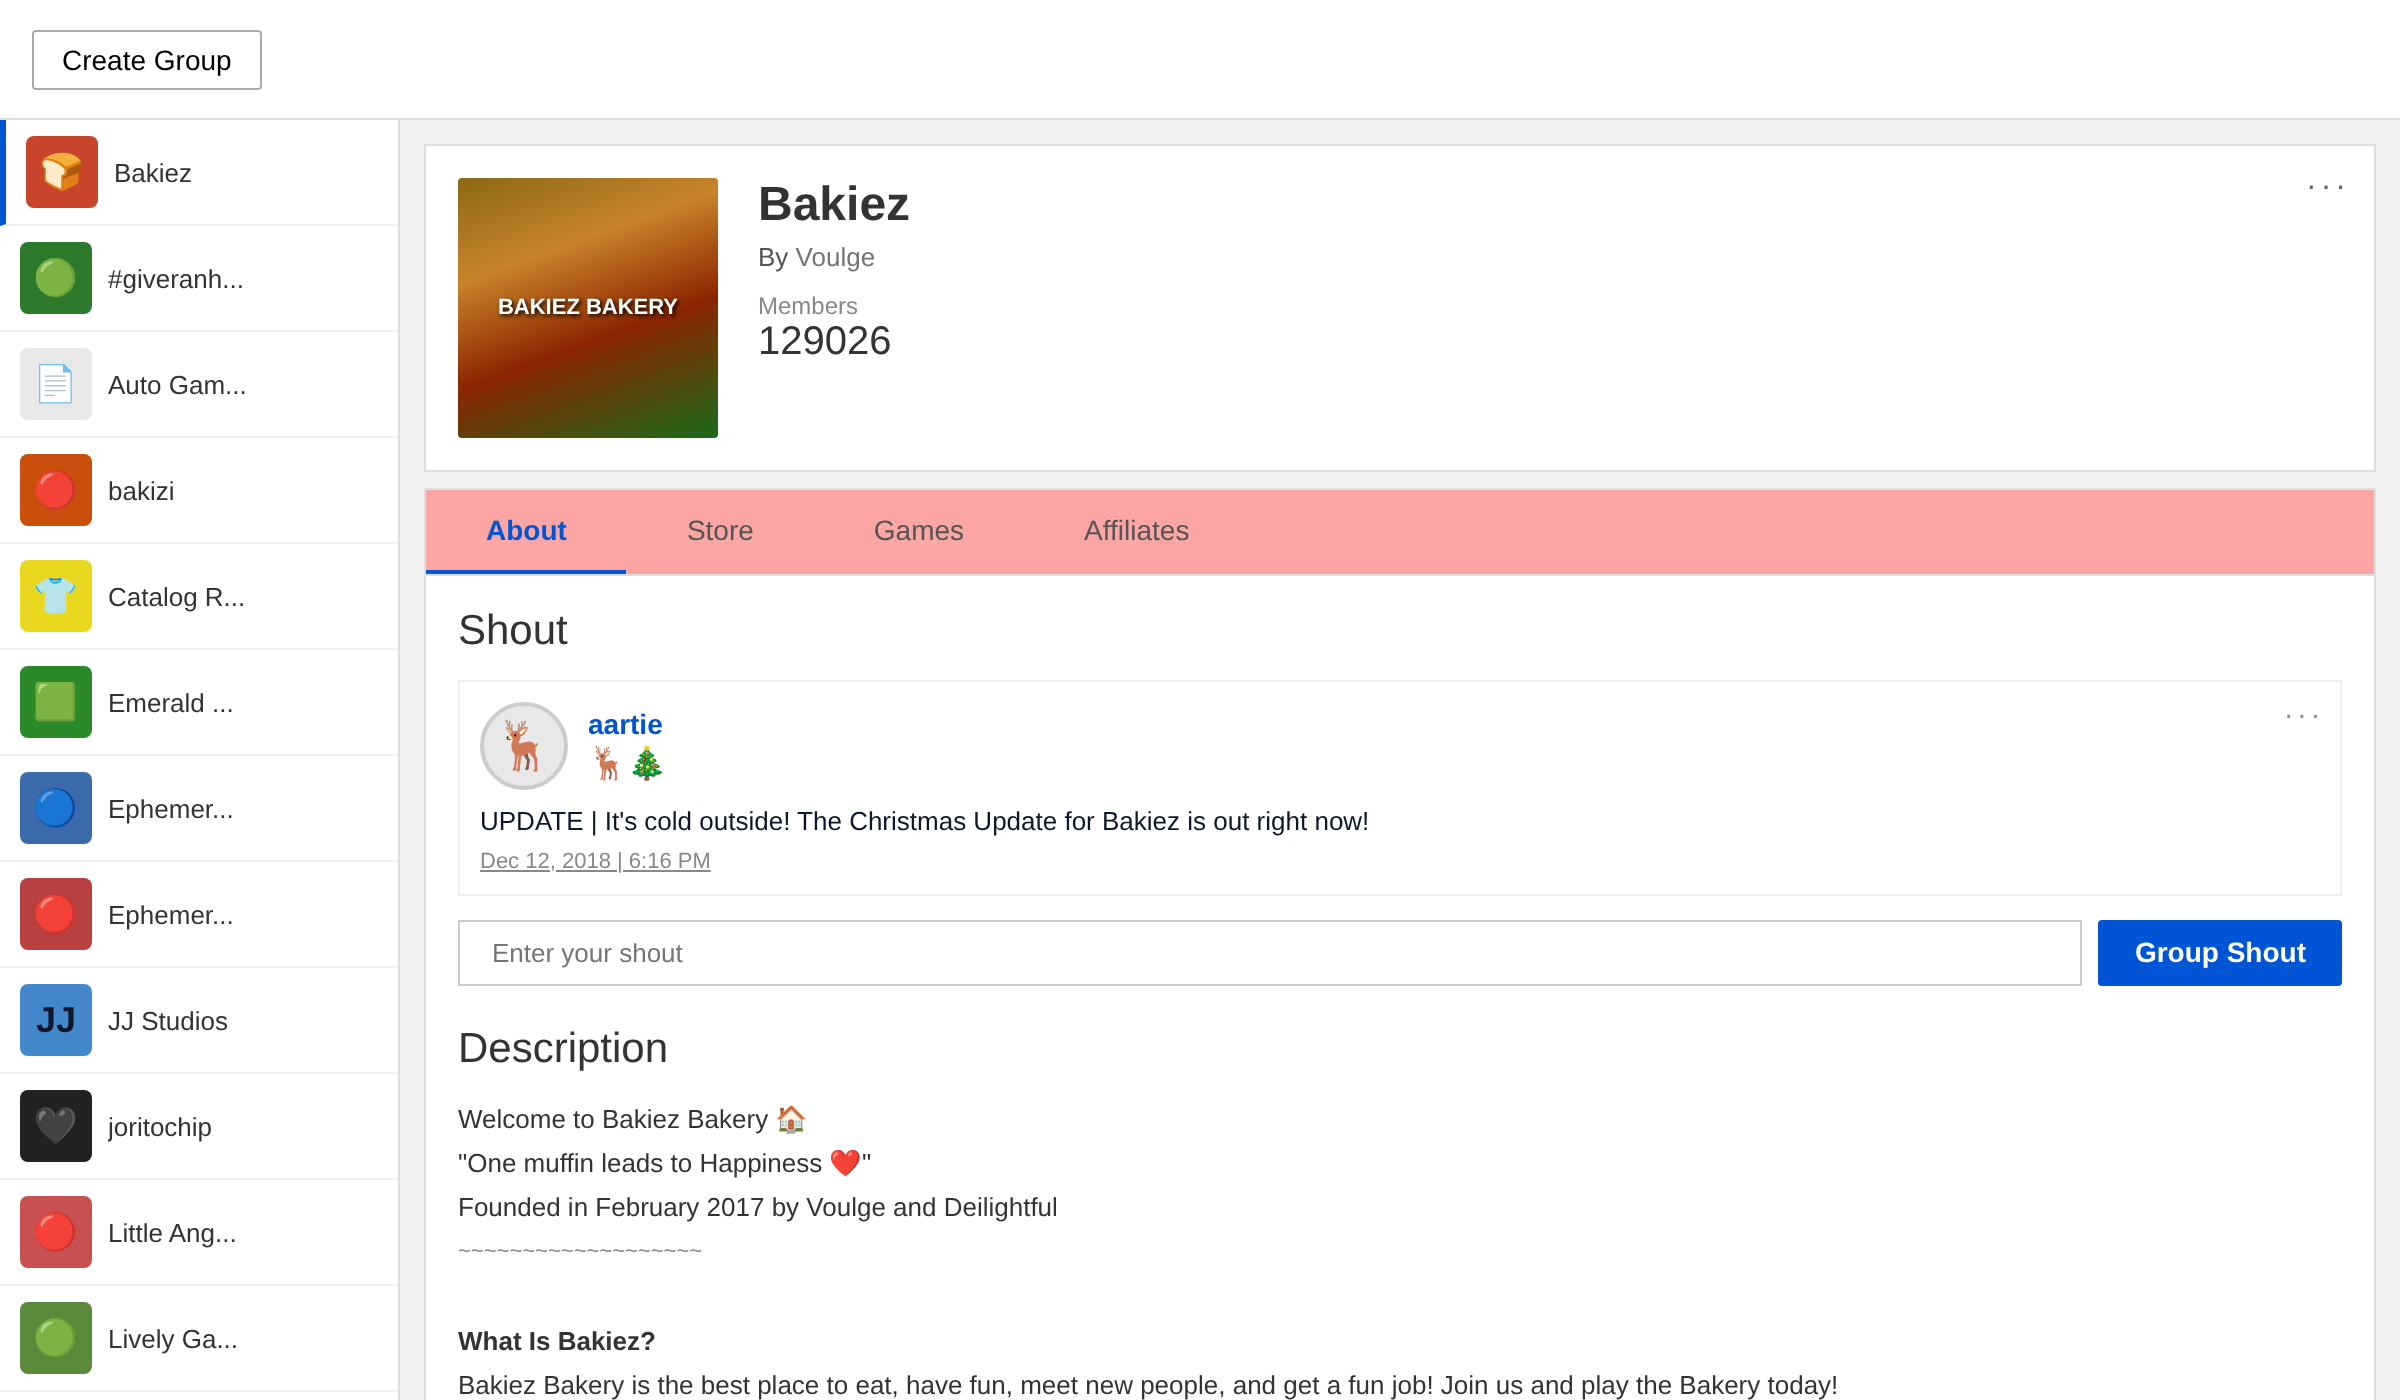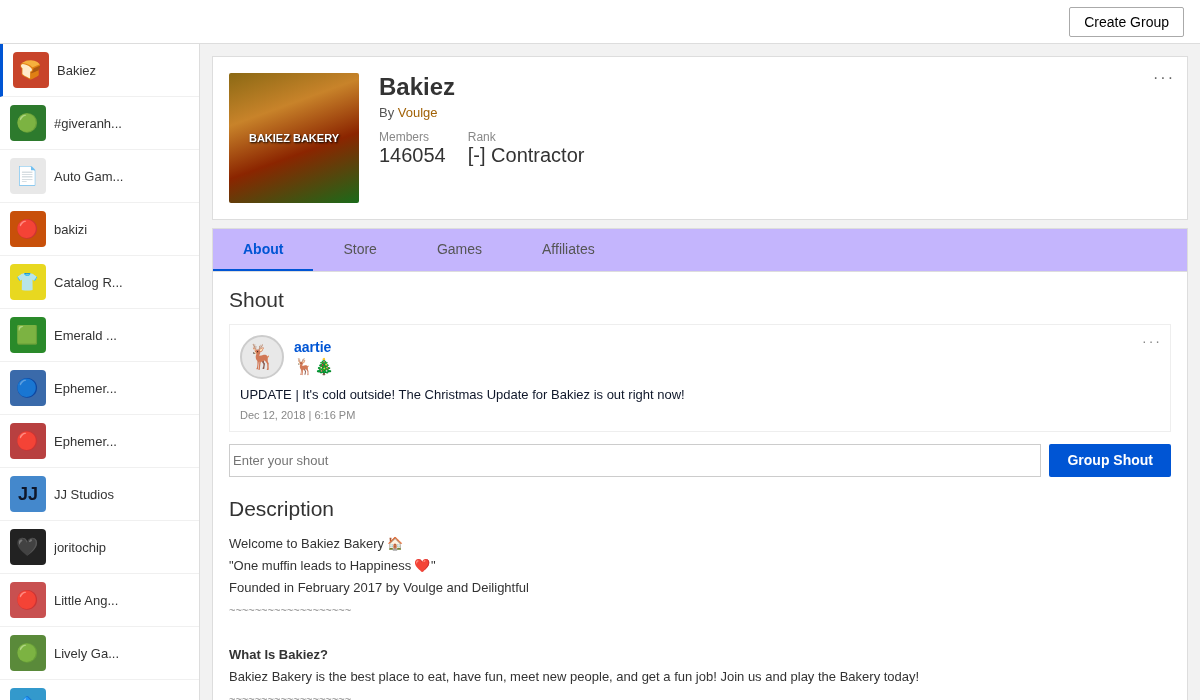--- a/index.html
+++ b/index.html
@@ -1,23 +1,22 @@
 <!DOCTYPE html>
 <html><head>
   <meta charset="utf-8">
   <style>
     * { box-sizing: border-box; margin: 0; padding: 0; }
     body { font-family: Arial, sans-serif; background: #f2f2f2; color: #333; font-size: 14px; }
 
     
     #top-bar {
       background: #fff;
-      height: 44px;
-      display: flex;
-      justify-content: flex-end;
+      height: 60px;
+      display: flex;
       align-items: center;
       padding: 0 16px;
       border-bottom: 1px solid #ddd;
     }
     #create-group-btn {
       border: 1px solid #aaa;
       background: #fff;
       padding: 6px 14px;
       cursor: pointer;
       font-size: 14px;
@@ -120,38 +119,38 @@
       font-weight: bold;
       color: #fff;
       text-shadow: 1px 1px 2px #000;
       text-align: center;
       line-height: 1.3;
     }
 
     #group-info { flex: 1; }
     #group-name { font-size: 24px; font-weight: bold; color: #333; margin-bottom: 4px; }
     #group-by { font-size: 13px; color: #555; margin-bottom: 10px; }
-    #group-by a { color: #a16207; text-decoration: none; }
+    #group-by a { color: #737373; text-decoration: none; }
     #group-stats { display: flex; gap: 22px; }
     .stat-label { font-size: 12px; color: #888; }
     .stat-value { font-size: 20px; color: #333; font-weight: normal; }
 
     .three-dots {
       position: absolute;
       top: 12px;
       right: 12px;
       cursor: pointer;
       font-size: 16px;
       letter-spacing: 2px;
       color: #666;
     }
 
     
     #tabs-bar {
-      background: #c4b5fd;
+      background: #fca5a5;
       border: 1px solid #ddd;
       display: flex;
       border-bottom: none;
     }
     .tab {
       padding: 12px 30px;
       cursor: pointer;
       font-size: 14px;
       color: #555;
       border-bottom: 2px solid transparent;
@@ -202,39 +201,39 @@
       flex-shrink: 0;
       border: 2px solid #ccc;
     }
     #shout-username {
       font-weight: bold;
       color: #0055d4;
       font-size: 14px;
     }
     #shout-icons { font-size: 16px; margin-top: 2px; }
     #shout-message { font-size: 13px; color: #0f172a; line-height: 1.5; }
-    #shout-date { font-size: 11px; color: #888; margin-top: 4px; }
+    #shout-date { font-size: 11px; color: #888; margin-top: 4px; text-decoration: underline; }
     .shout-three-dots {
       position: absolute;
       top: 8px;
       right: 8px;
       font-size: 14px;
       color: #888;
       letter-spacing: 2px;
     }
 
     #shout-input-row {
       display: flex;
       gap: 8px;
       margin-bottom: 20px;
     }
     #shout-input {
       flex: 1;
       border: 1px solid #ccc;
-      padding: 8px 3px;
+      padding: 8px 16px;
       font-size: 13px;
       color: #999;
     }
     #group-shout-btn {
       background: #0055d4;
       color: #fff;
       border: none;
       padding: 8px 18px;
       font-size: 14px;
       font-weight: bold;
@@ -331,25 +330,21 @@
       </div>
       <div id="group-info">
         <div id="group-name">Bakiez</div>
         <div id="group-by">
           <span>By</span>
           <a href="#">Voulge</a>
         </div>
         <div id="group-stats">
           <div>
             <div class="stat-label">Members</div>
-            <div class="stat-value">146054</div>
-          </div>
-          <div>
-            <div class="stat-label">Rank</div>
-            <div class="stat-value">[-] Contractor</div>
+            <div class="stat-value">129026</div>
           </div>
         </div>
       </div>
       <div class="three-dots">···</div>
     </div>
 
     <div>
       <div id="tabs-bar">
 
       <div class="tab active">About</div>

